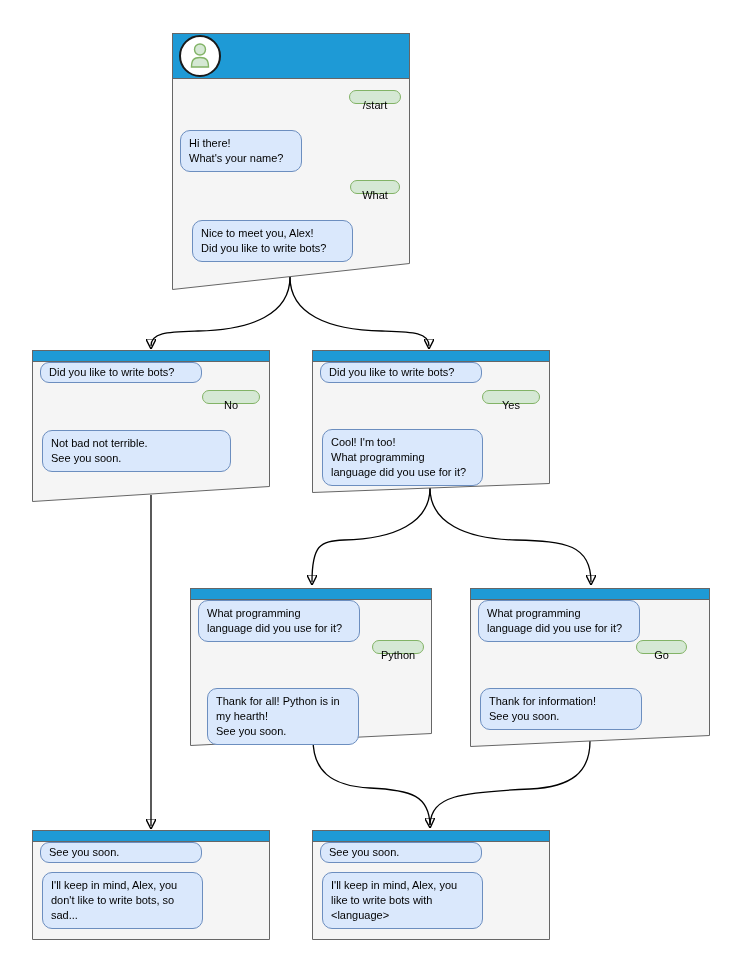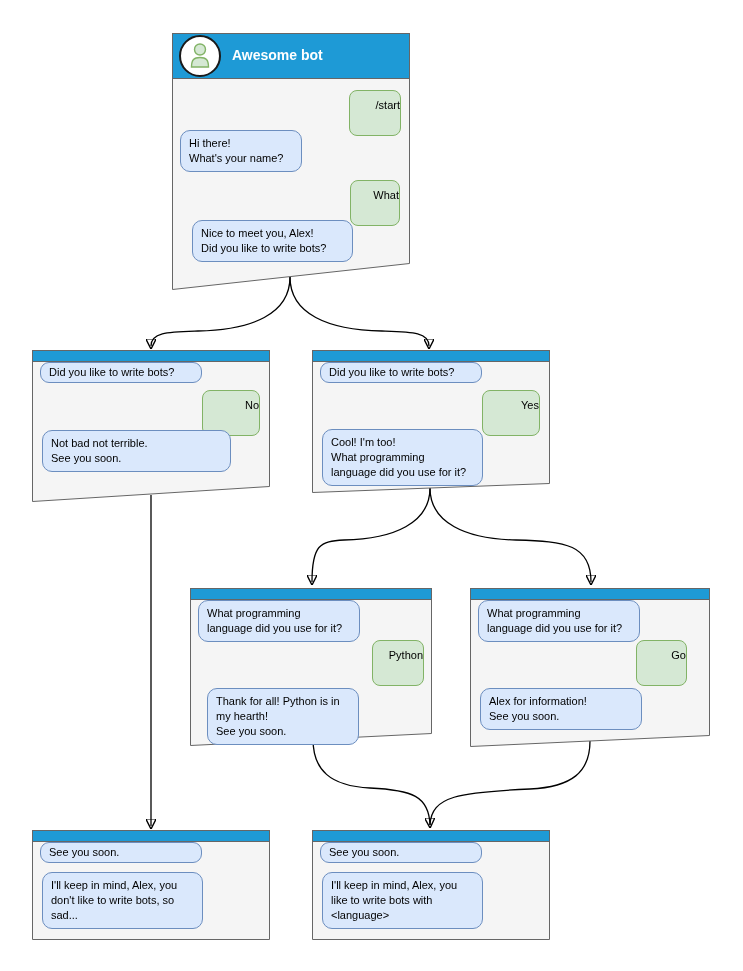--- a/index.html
+++ b/index.html
@@ -16,21 +16,21 @@
   .frame{position:absolute;left:0;top:0;}
   .body-shape{fill:var(--window-bg);stroke:var(--window-border);stroke-width:1;}
   .header-shape{fill:var(--header);stroke:var(--window-border);stroke-width:1;}
   .person{fill:var(--user-bg);stroke:var(--user-border);stroke-width:1.4;}
   .title{position:absolute;color:#ffffff;font-size:14px;font-weight:bold;white-space:nowrap;}
   .bubble{position:absolute;font-size:11px;line-height:15px;white-space:pre;
           border-radius:10px;box-sizing:border-box;z-index:3;}
   .bot{background:var(--bot-bg);border:1px solid var(--bot-border);padding:5px 8px;}
   .bot.tight{padding:2px 8px;line-height:15px;border-radius:9px;}
   .user{background:var(--user-bg);border:1px solid var(--user-border);
-        text-align:right;height:46px;line-height:28px;border-radius:8px;}
+        text-align:center;height:14px;line-height:28px;border-radius:8px;}
 </style>
 </head>
 <body>
 
 <div class="canvas">
 
   <svg class="connectors" width="743" height="971">
     <defs>
       <marker id="arrow" viewBox="0 0 10 10" refX="7" refY="5" markerWidth="8" markerHeight="8" orient="auto">
         <path d="M0,0 L10,5 L0,10 Z" fill="#000" stroke="none"></path>
@@ -48,21 +48,20 @@
   <div class="window" style="left:172px;top:33px;width:238px;height:257px">
     <svg class="frame" width="238" height="257">
       <polygon class="body-shape" points="0.5,0.5 237.5,0.5 237.5,230.5 0.5,256.5"></polygon>
       <rect class="header-shape" x="0.5" y="0.5" width="237" height="45"></rect>
       <g>
         <circle cx="28" cy="23" r="20" fill="#ffffff" stroke="#1a1a1a" stroke-width="2"></circle>
         <circle class="person" cx="28" cy="16.5" r="5.5"></circle>
         <path class="person" d="M19.5,34 C19.5,26.5 22,24.5 28,24.5 C34,24.5 36.5,26.5 36.5,34 Z"></path>
       </g>
     </svg>
-    <div class="title" style="left:60px;top:0;line-height:45px">Awesome bot</div>
     <div class="bubble user" style="left:177px;top:57px;width:52px">/start</div>
     <div class="bubble bot" style="left:8px;top:97px;width:122px">Hi there!
 What's your name?</div>
     <div class="bubble user" style="left:178px;top:147px;width:50px">What</div>
     <div class="bubble bot" style="left:20px;top:187px;width:161px">Nice to meet you, Alex!
 Did you like to write bots?</div>
   </div>
 
   <div class="window" style="left:32px;top:350px;width:238px;height:152px">
     <svg class="frame" width="238" height="152">
@@ -101,21 +100,21 @@
   </div>
 
   <div class="window" style="left:470px;top:588px;width:240px;height:159px">
     <svg class="frame" width="240" height="159">
       <polygon class="body-shape" points="0.5,0.5 239.5,0.5 239.5,147.5 0.5,158.5"></polygon>
       <rect class="header-shape" x="0.5" y="0.5" width="239" height="11"></rect>
     </svg>
     <div class="bubble bot" style="left:8px;top:12px;width:162px">What programming
 language did you use for it?</div>
     <div class="bubble user" style="left:166px;top:52px;width:51px">Go</div>
-    <div class="bubble bot" style="left:10px;top:100px;width:162px">Alex for information!
+    <div class="bubble bot" style="left:10px;top:100px;width:162px">Thank for information!
 See you soon.</div>
   </div>
 
   <div class="window" style="left:32px;top:830px;width:238px;height:110px">
     <svg class="frame" width="238" height="110">
       <polygon class="body-shape" points="0.5,0.5 237.5,0.5 237.5,109.5 0.5,109.5"></polygon>
       <rect class="header-shape" x="0.5" y="0.5" width="237" height="11"></rect>
     </svg>
     <div class="bubble bot tight" style="left:8px;top:12px;width:162px">See you soon.</div>
     <div class="bubble bot" style="left:10px;top:42px;width:161px">I'll keep in mind, Alex, you

